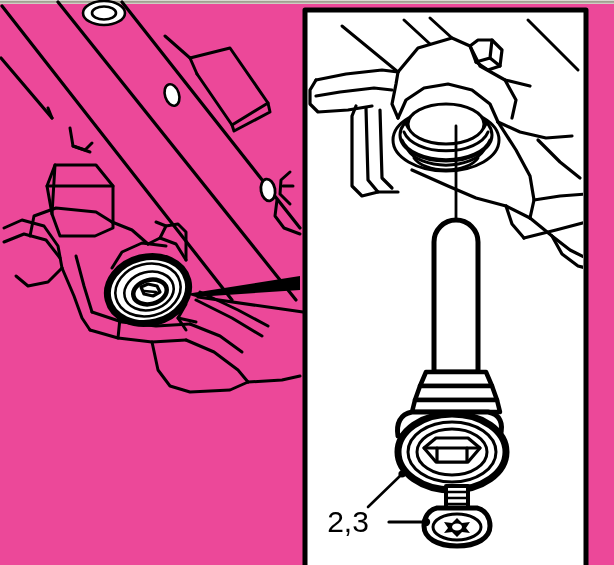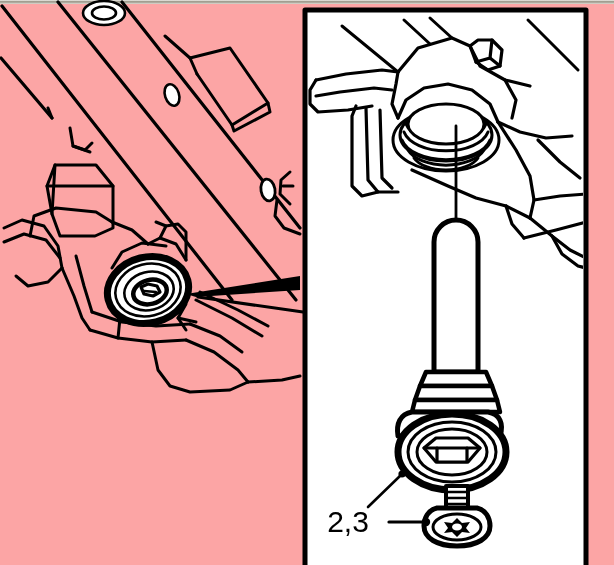--- a/index.html
+++ b/index.html
@@ -7,21 +7,21 @@
     padding: 0;
     background: #ffffff;
   }
   body {
     font-family: "Liberation Sans", sans-serif;
   }
   #figure-root {
     position: relative;
     width: 614px;
     height: 565px;
-    background: #fca5a5;
+    background: #ec4899;
     overflow: hidden;
   }
   #top-strip {
     position: absolute;
     left: 0;
     top: 0;
     width: 614px;
     height: 4px;
     background: linear-gradient(to bottom, #ffffff 0px, #b6b2a4 1px, #8d8a7d 2px, #cfccc2 3px);
   }

